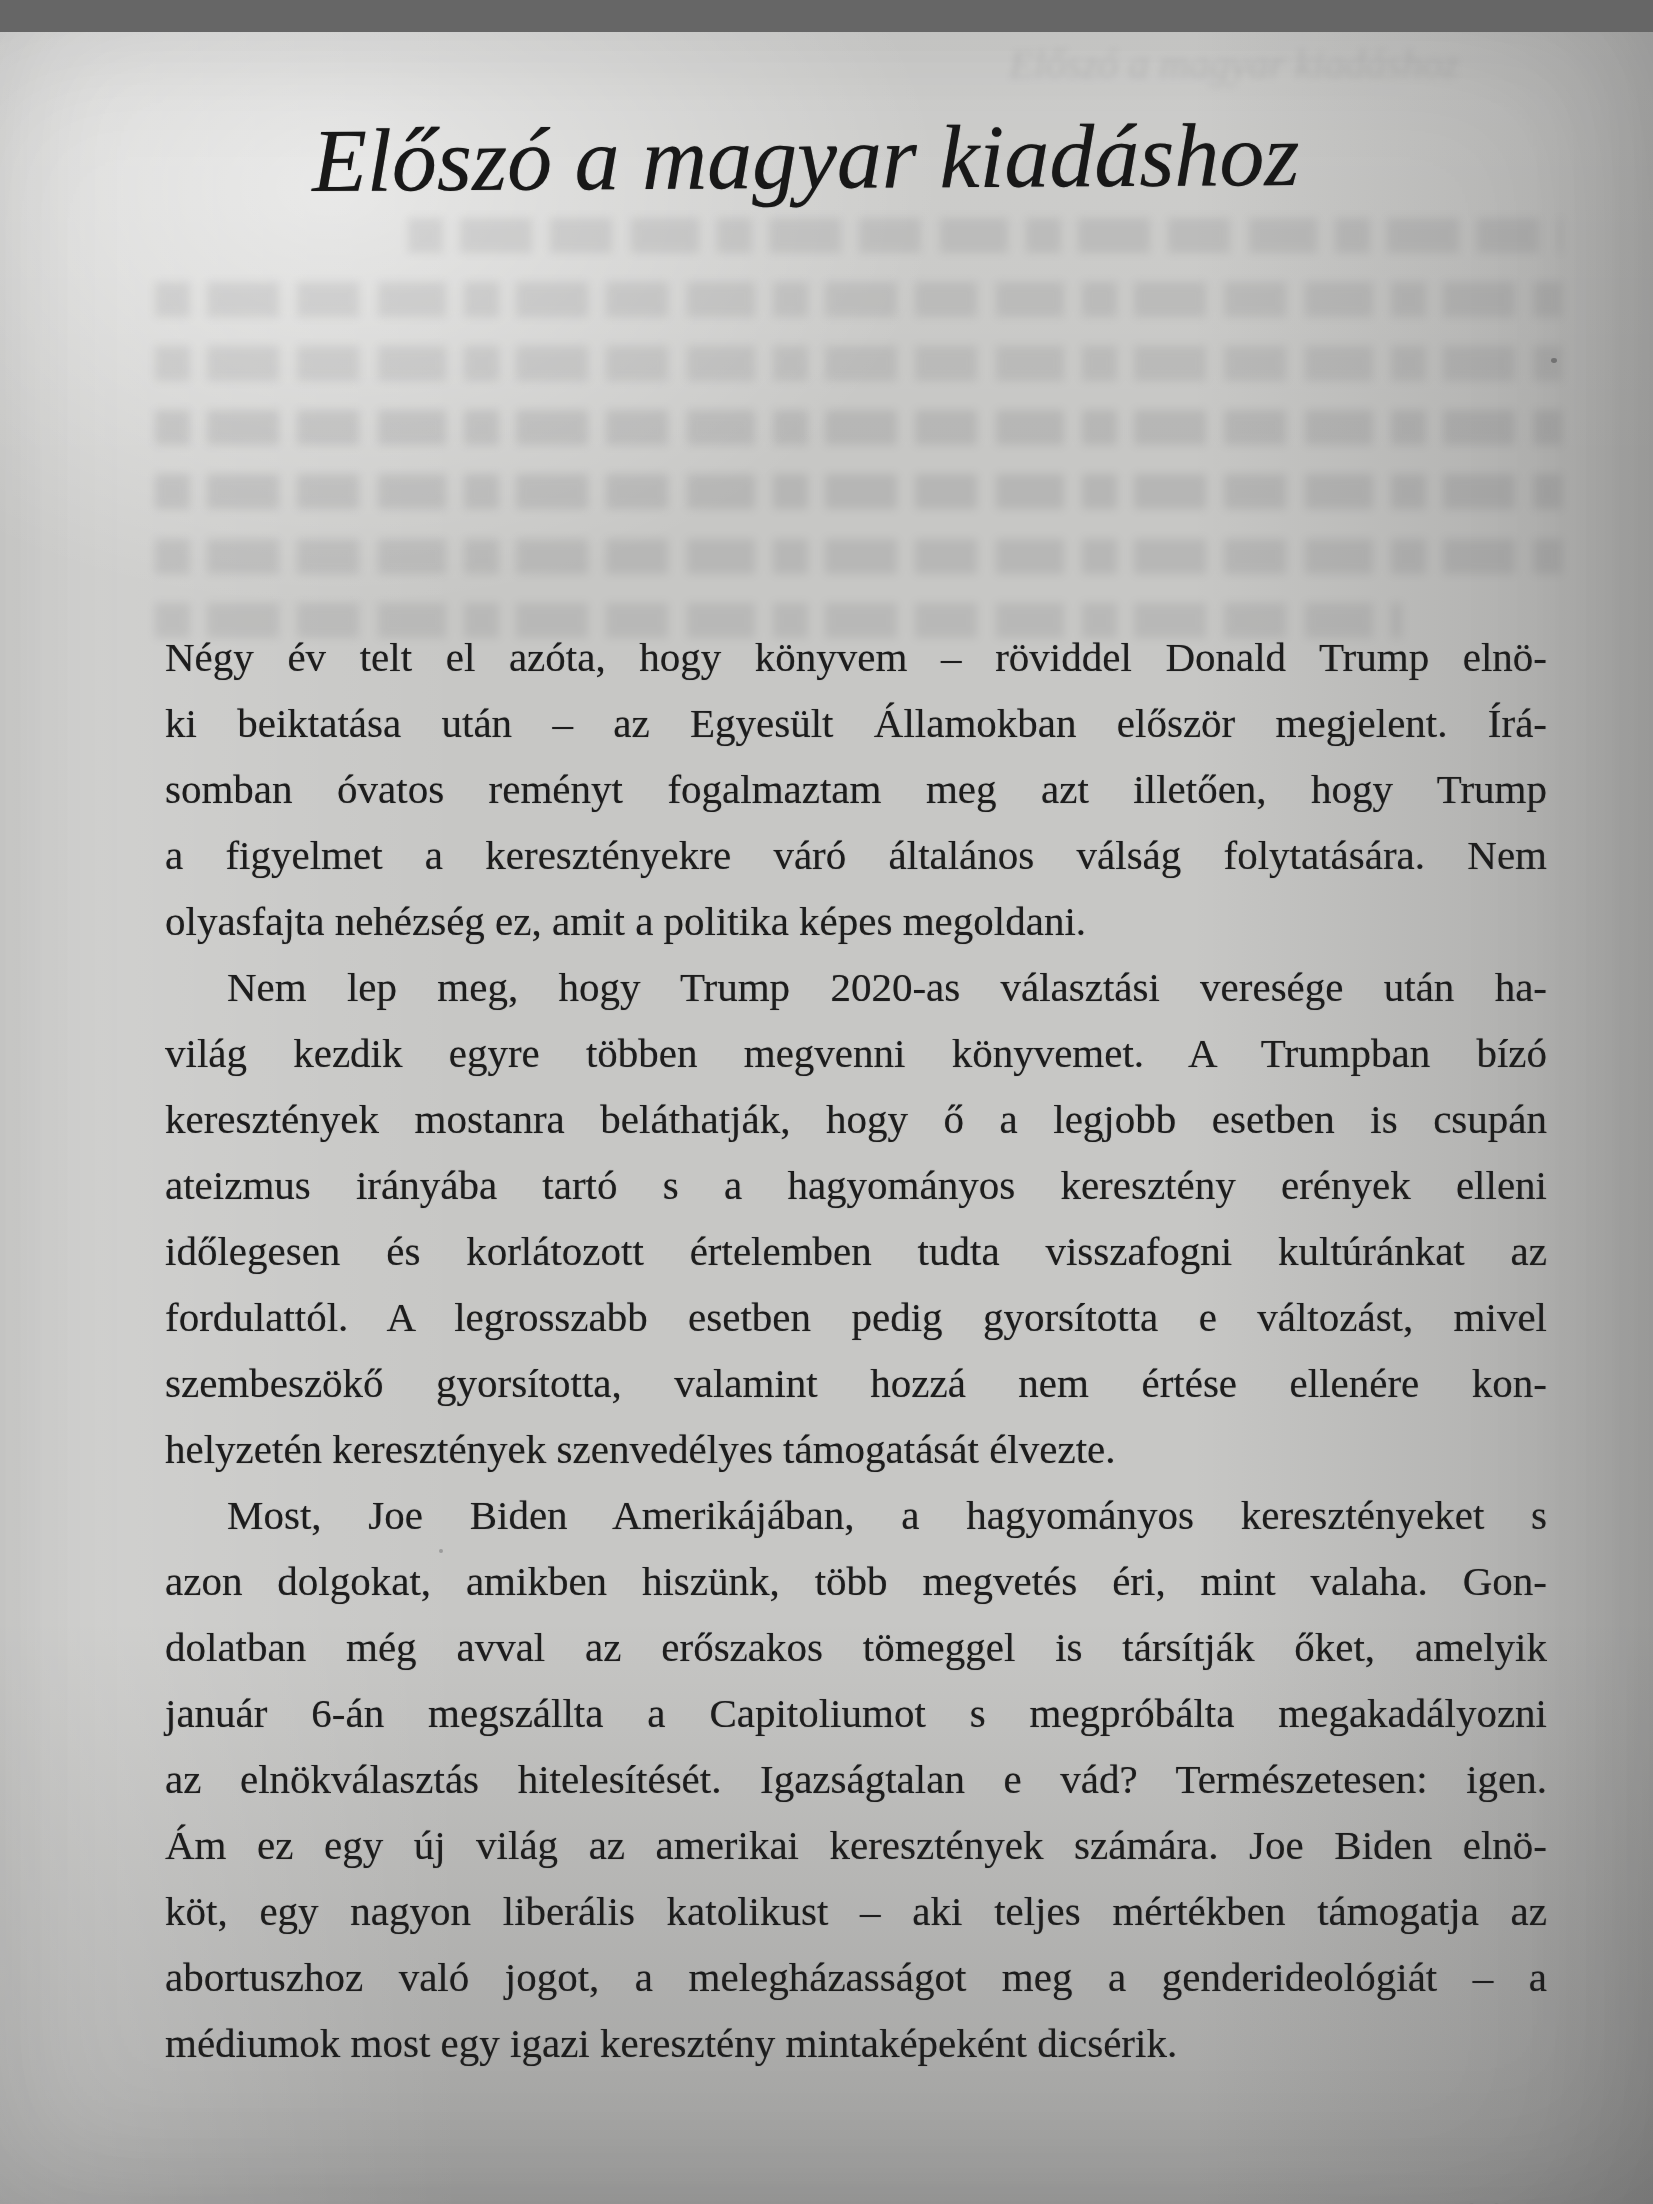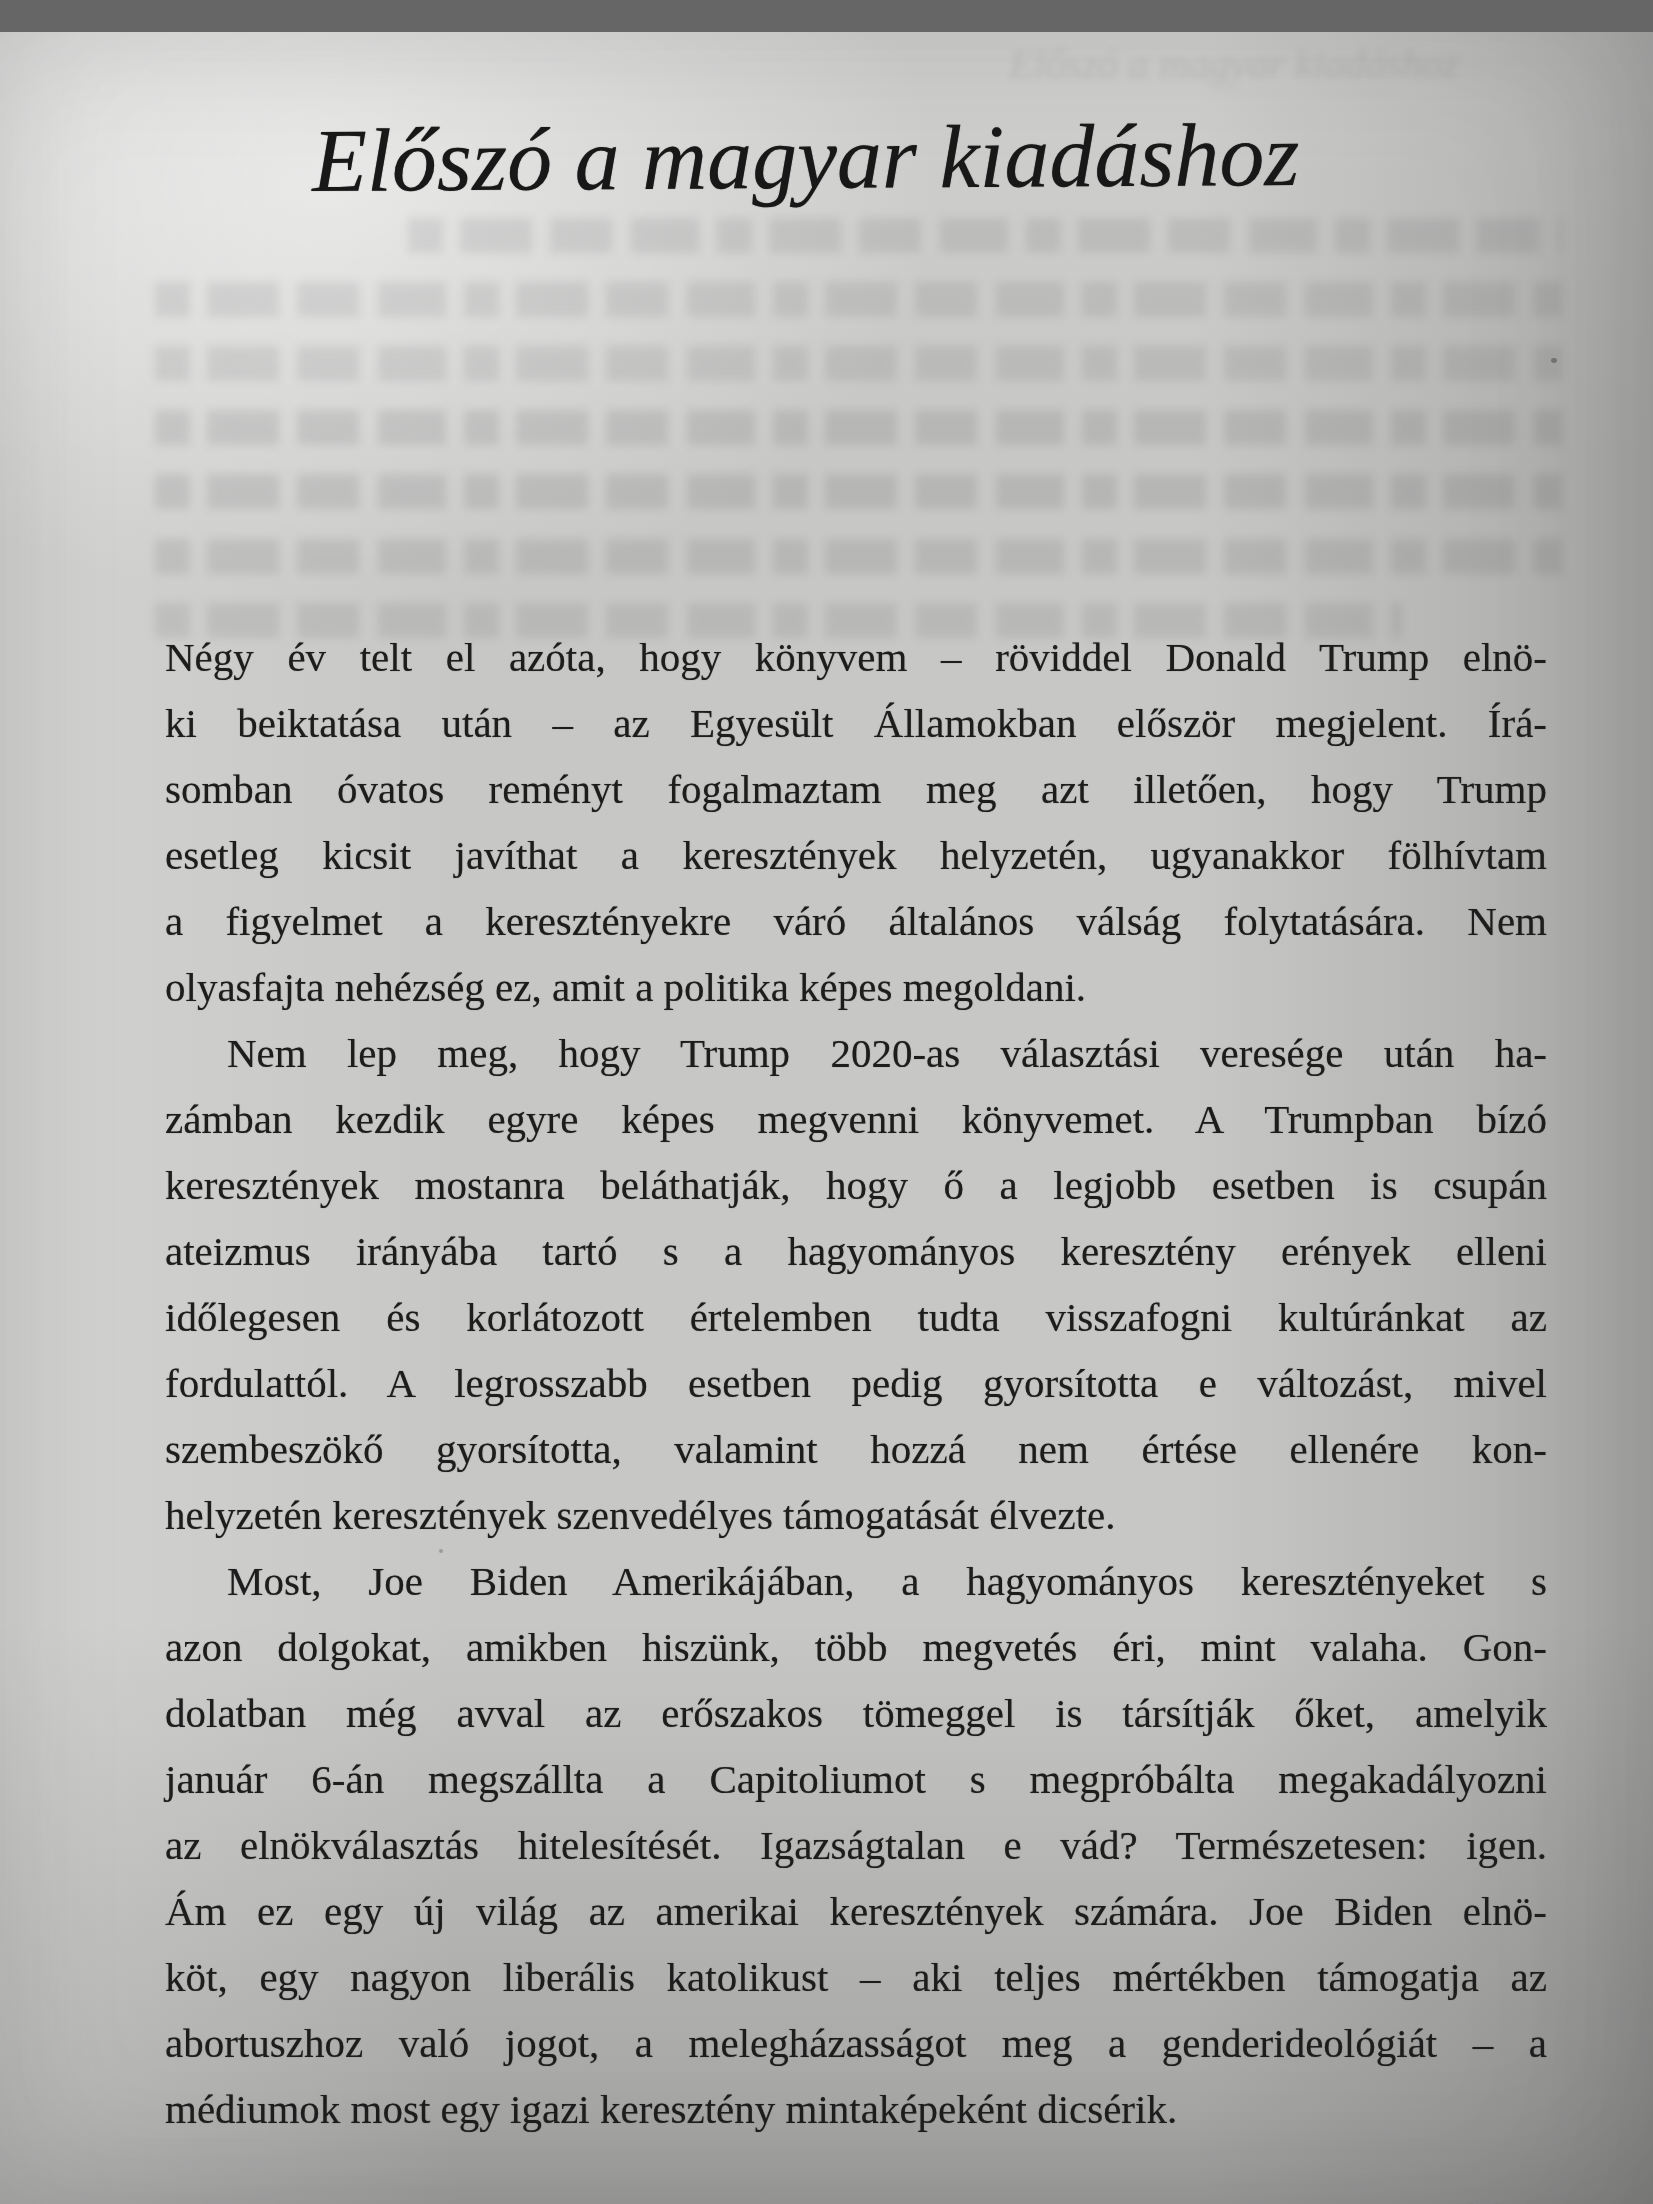--- a/index.html
+++ b/index.html
@@ -108,27 +108,26 @@
   <div class="ghost-line gl6"></div>
   <div class="ghost-line gl7"></div>
 
   <h1 class="title">Előszó a magyar kiadáshoz</h1>
 
   <div class="body-text">
       <div class="para">
         <div class="line">Négy év telt el azóta, hogy könyvem – röviddel Donald Trump elnö-</div>
         <div class="line">ki beiktatása után – az Egyesült Államokban először megjelent. Írá-</div>
         <div class="line">somban óvatos reményt fogalmaztam meg azt illetően, hogy Trump</div>
-        <div class="line">esetleg kicsit javíthat a keresztények helyzetén, ugyanakkor fölhívtam</div>
         <div class="line">a figyelmet a keresztényekre váró általános válság folytatására. Nem</div>
         <div class="line last">olyasfajta nehézség ez, amit a politika képes megoldani.</div>
       </div>
       <div class="para indent">
         <div class="line">Nem lep meg, hogy Trump 2020-as választási veresége után ha-</div>
-        <div class="line">zámban kezdik egyre képes megvenni könyvemet. A Trumpban bízó</div>
+        <div class="line">világ kezdik egyre többen megvenni könyvemet. A Trumpban bízó</div>
         <div class="line">keresztények mostanra beláthatják, hogy ő a legjobb esetben is csupán</div>
         <div class="line">ateizmus irányába tartó s a hagyományos keresztény erények elleni</div>
         <div class="line">időlegesen és korlátozott értelemben tudta visszafogni kultúránkat az</div>
         <div class="line">fordulattól. A legrosszabb esetben pedig gyorsította e változást, mivel</div>
         <div class="line">szembeszökő gyorsította, valamint hozzá nem értése ellenére kon-</div>
         <div class="line last">helyzetén keresztények szenvedélyes támogatását élvezte.</div>
       </div>
       <div class="para indent">
         <div class="line">Most, Joe Biden Amerikájában, a hagyományos keresztényeket s</div>
         <div class="line">azon dolgokat, amikben hiszünk, több megvetés éri, mint valaha. Gon-</div>

